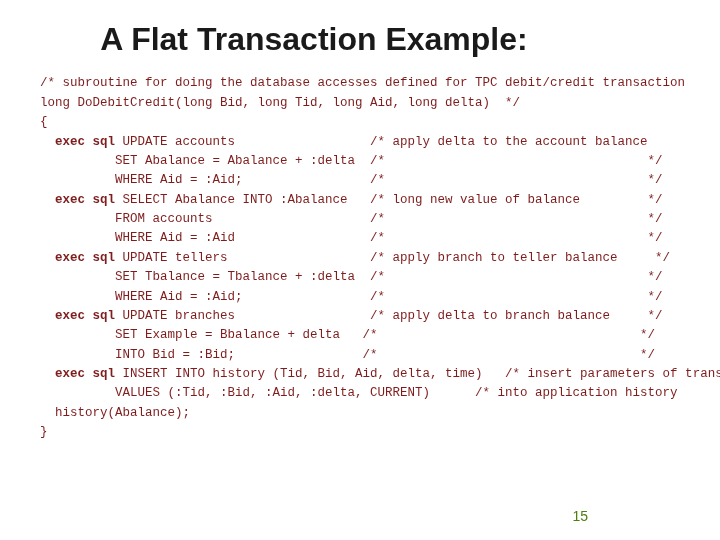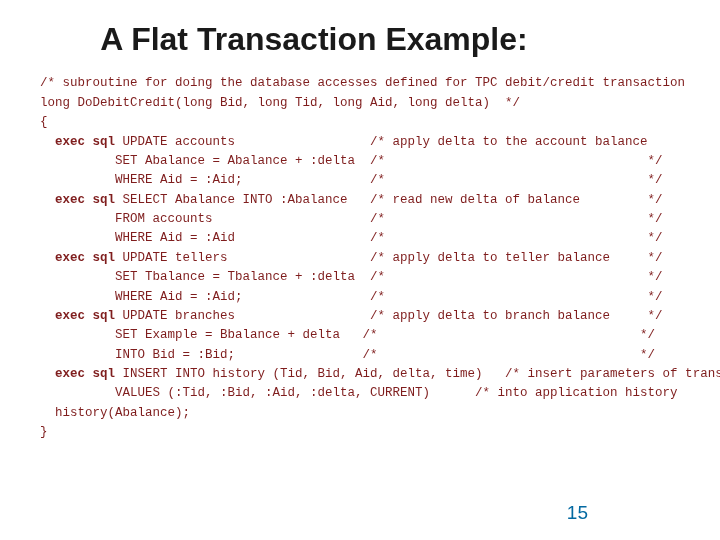--- a/index.html
+++ b/index.html
@@ -35,48 +35,48 @@
       white-space: pre;
     }
     .bold {
       font-weight: bold;
       font-family: Liberation Mono, monospace;
     }
     .page-number {
       position: absolute;
       bottom: 16px;
       right: 40px;
-      font-size: 19px;
-      color: #0369a1;
+      font-size: 14px;
+      color: #4d7c0f;
     }
   </style>
 </head>
 <body>
 
 <div class="slide">
   <div class="title">
     <div>A Flat Transaction Example:</div>
   </div>
 
   <div class="code-block">
     <div class="code-line"><span>/* subroutine for doing the database accesses defined for TPC debit/credit transaction</span></div>
     <div class="code-line"><span>long DoDebitCredit(long Bid, long Tid, long Aid, long delta)  */</span></div>
     <div class="code-line"><span>{</span></div>
     <div class="code-line">
       <span>  </span><span class="bold">exec sql</span><span> UPDATE accounts                  /* apply delta to the account balance</span>
     </div>
     <div class="code-line"><span>          SET Abalance = Abalance + :delta  /*                                   */</span></div>
     <div class="code-line"><span>          WHERE Aid = :Aid;                 /*                                   */</span></div>
     <div class="code-line">
-      <span>  </span><span class="bold">exec sql</span><span> SELECT Abalance INTO :Abalance   /* read new delta of balance         */</span>
+      <span>  </span><span class="bold">exec sql</span><span> SELECT Abalance INTO :Abalance   /* long new value of balance         */</span>
     </div>
     <div class="code-line"><span>          FROM accounts                     /*                                   */</span></div>
     <div class="code-line"><span>          WHERE Aid = :Aid                  /*                                   */</span></div>
     <div class="code-line">
-      <span>  </span><span class="bold">exec sql</span><span> UPDATE tellers                   /* apply delta to teller balance     */</span>
+      <span>  </span><span class="bold">exec sql</span><span> UPDATE tellers                   /* apply branch to teller balance     */</span>
     </div>
     <div class="code-line"><span>          SET Tbalance = Tbalance + :delta  /*                                   */</span></div>
     <div class="code-line"><span>          WHERE Aid = :Aid;                 /*                                   */</span></div>
     <div class="code-line">
       <span>  </span><span class="bold">exec sql</span><span> UPDATE branches                  /* apply delta to branch balance     */</span>
     </div>
     <div class="code-line"><span>          SET Example = Bbalance + delta   /*                                   */</span></div>
     <div class="code-line"><span>          INTO Bid = :Bid;                 /*                                   */</span></div>
     <div class="code-line">
       <span>  </span><span class="bold">exec sql</span><span> INSERT INTO history (Tid, Bid, Aid, delta, time)   /* insert parameters of transaction */</span>

